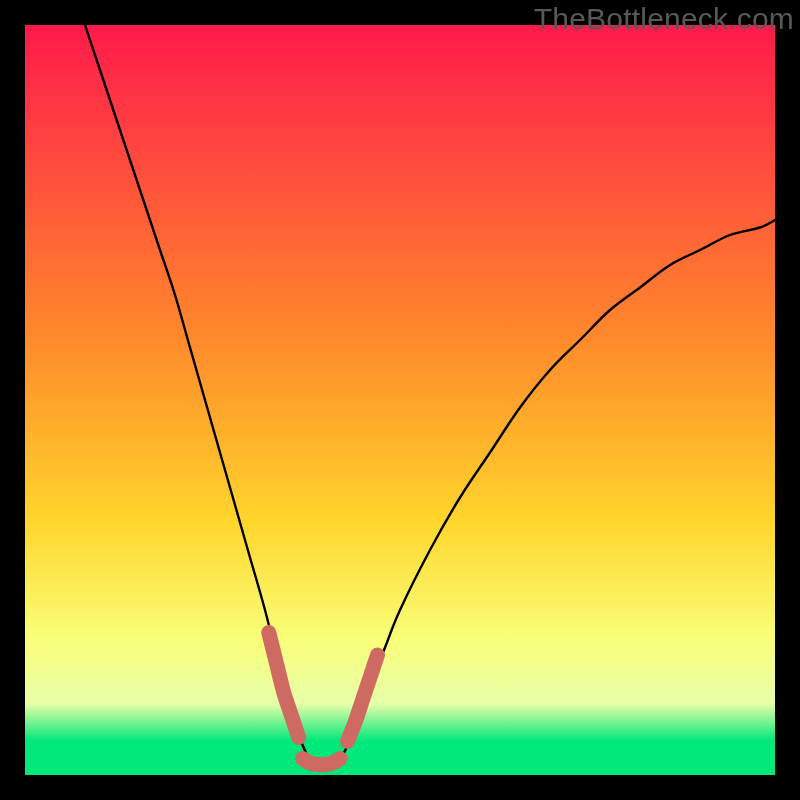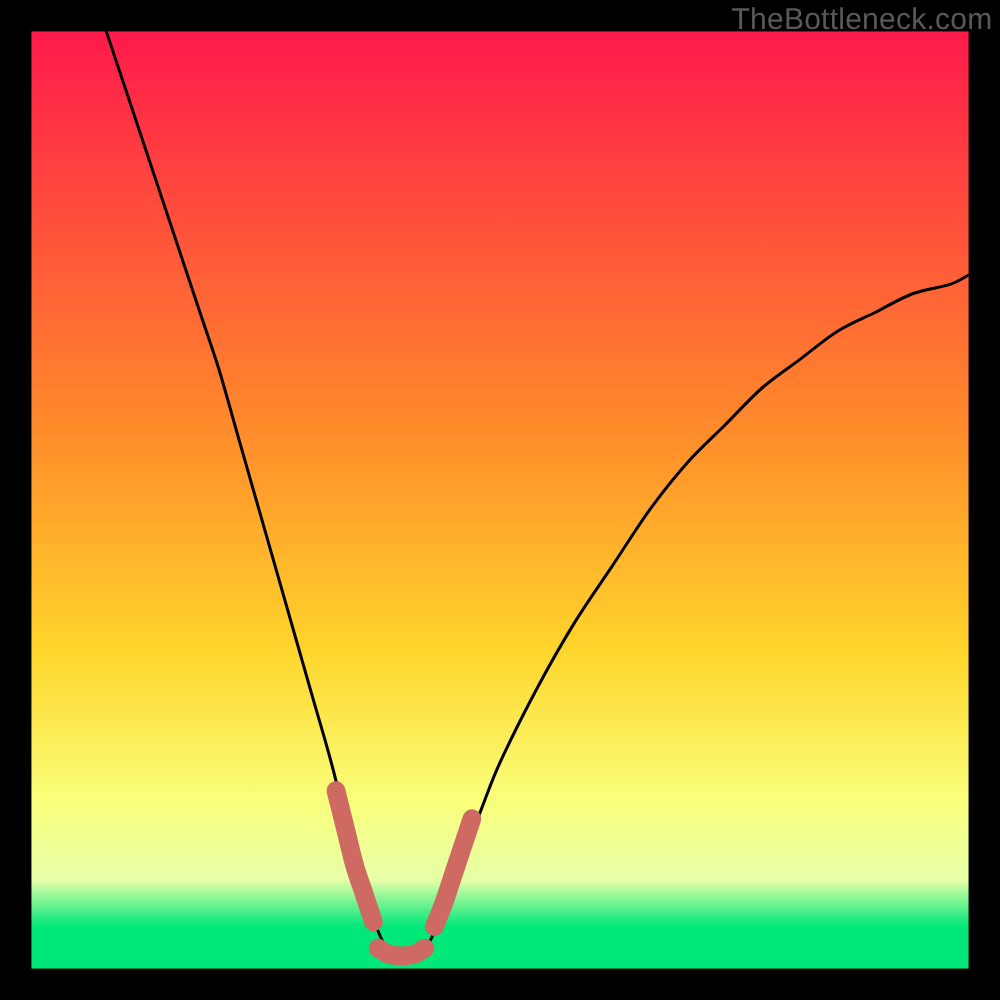--- a/index.html
+++ b/index.html
@@ -24,21 +24,21 @@
     left: 0;
     top: 0;
     width: 750px;
     height: 750px;
   }
   .watermark {
     position: absolute;
     top: 2px;
     right: 6px;
     color: #595959;
-    font-size: 24px;
+    font-size: 30px;
     font-weight: 400;
     letter-spacing: 0.2px;
     font-family: Arial, Helvetica, sans-serif;
   }
 </style>
 </head>
 <body>
 
 <div class="frame">
   <svg class="plot" viewBox="0 0 750 750" preserveAspectRatio="none">

